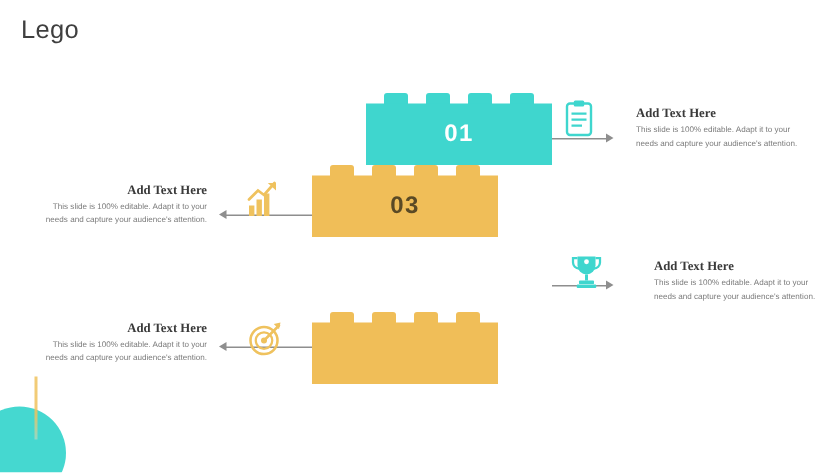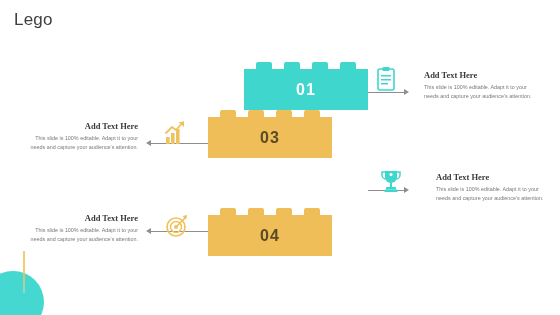--- a/index.html
+++ b/index.html
@@ -215,21 +215,20 @@
       <div class="brick-num">03</div>
     </div>
 
 
     <div class="brick orange" id="brick-04">
       <div class="stud" style="left:12px"></div>
       <div class="stud" style="left:40px"></div>
       <div class="stud" style="left:68px"></div>
       <div class="stud" style="left:96px"></div>
       <div class="brick-body"></div>
-      <div class="brick-num">04</div>
     </div>
   </div>
 
   <div class="icon-wrap" id="icon-01">
     <svg viewBox="0 0 24 26" width="24" height="26" aria-hidden="true">
       <rect x="4" y="3" width="16" height="21" rx="2" fill="none" stroke="#3FD6CE" stroke-width="1.6"></rect>
       <rect x="8.5" y="1" width="7" height="4" rx="1" fill="#3FD6CE"></rect>
       <rect x="7" y="9" width="10" height="1.5" fill="#3FD6CE"></rect>
       <rect x="7" y="13" width="10" height="1.5" fill="#3FD6CE"></rect>
       <rect x="7" y="17" width="7" height="1.5" fill="#3FD6CE"></rect>

